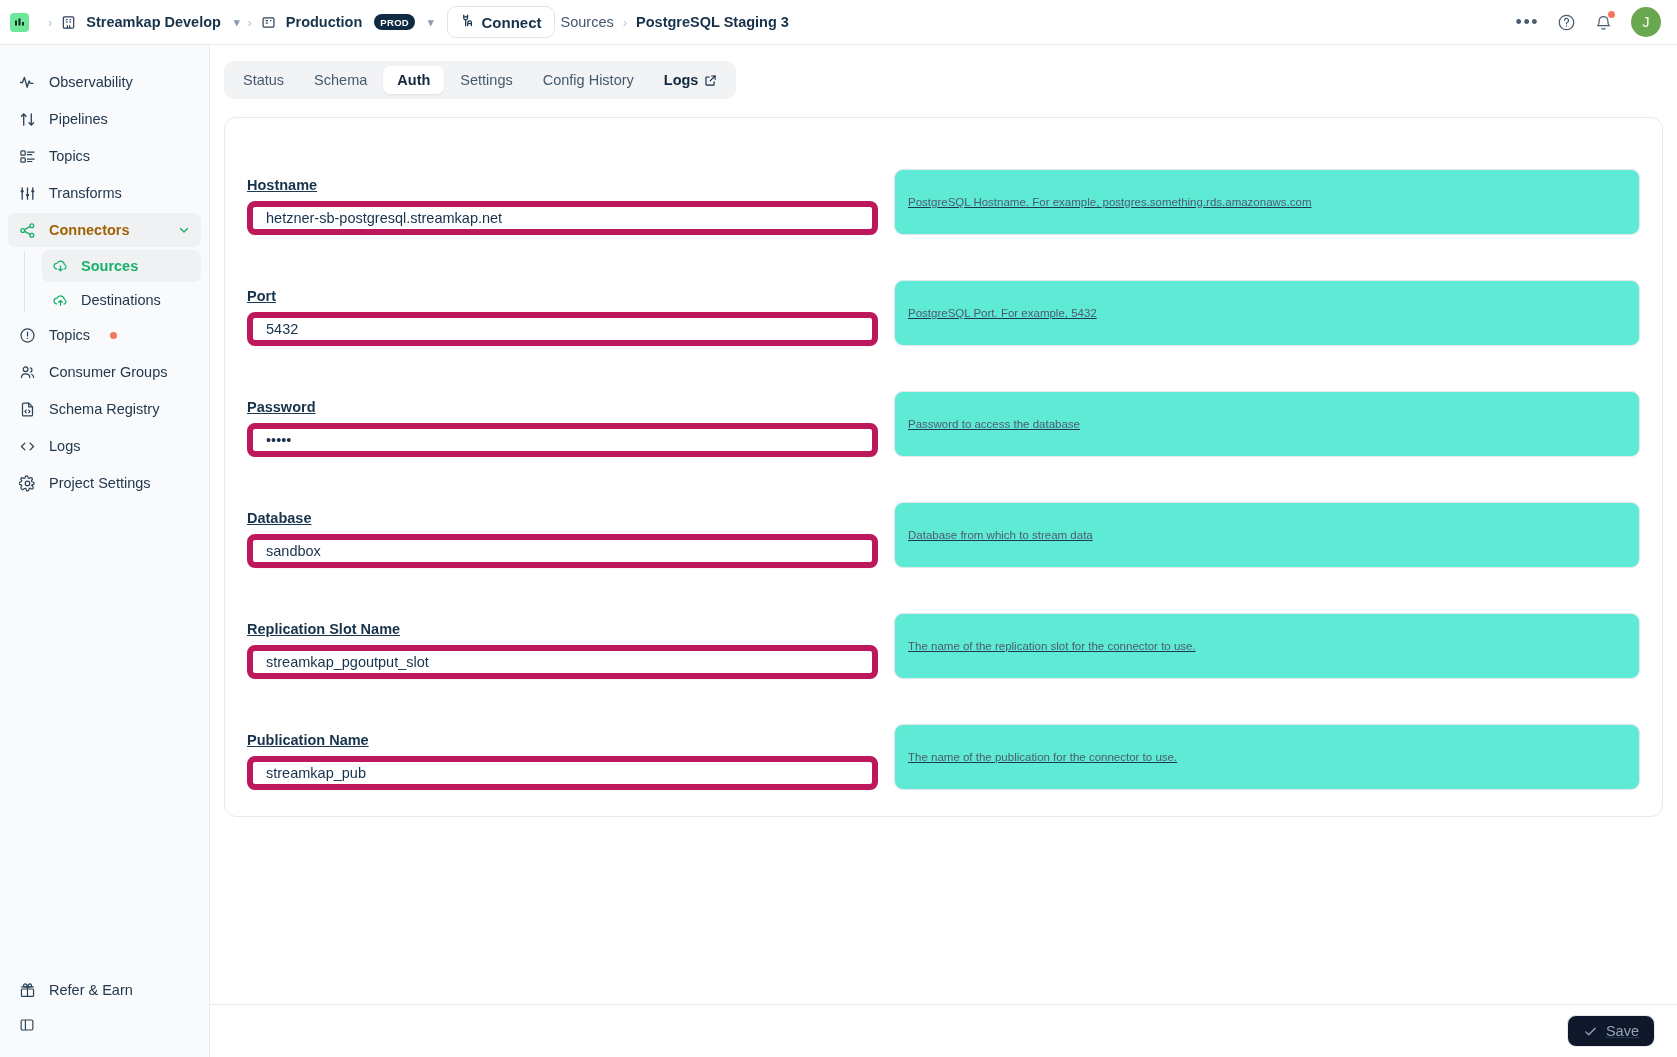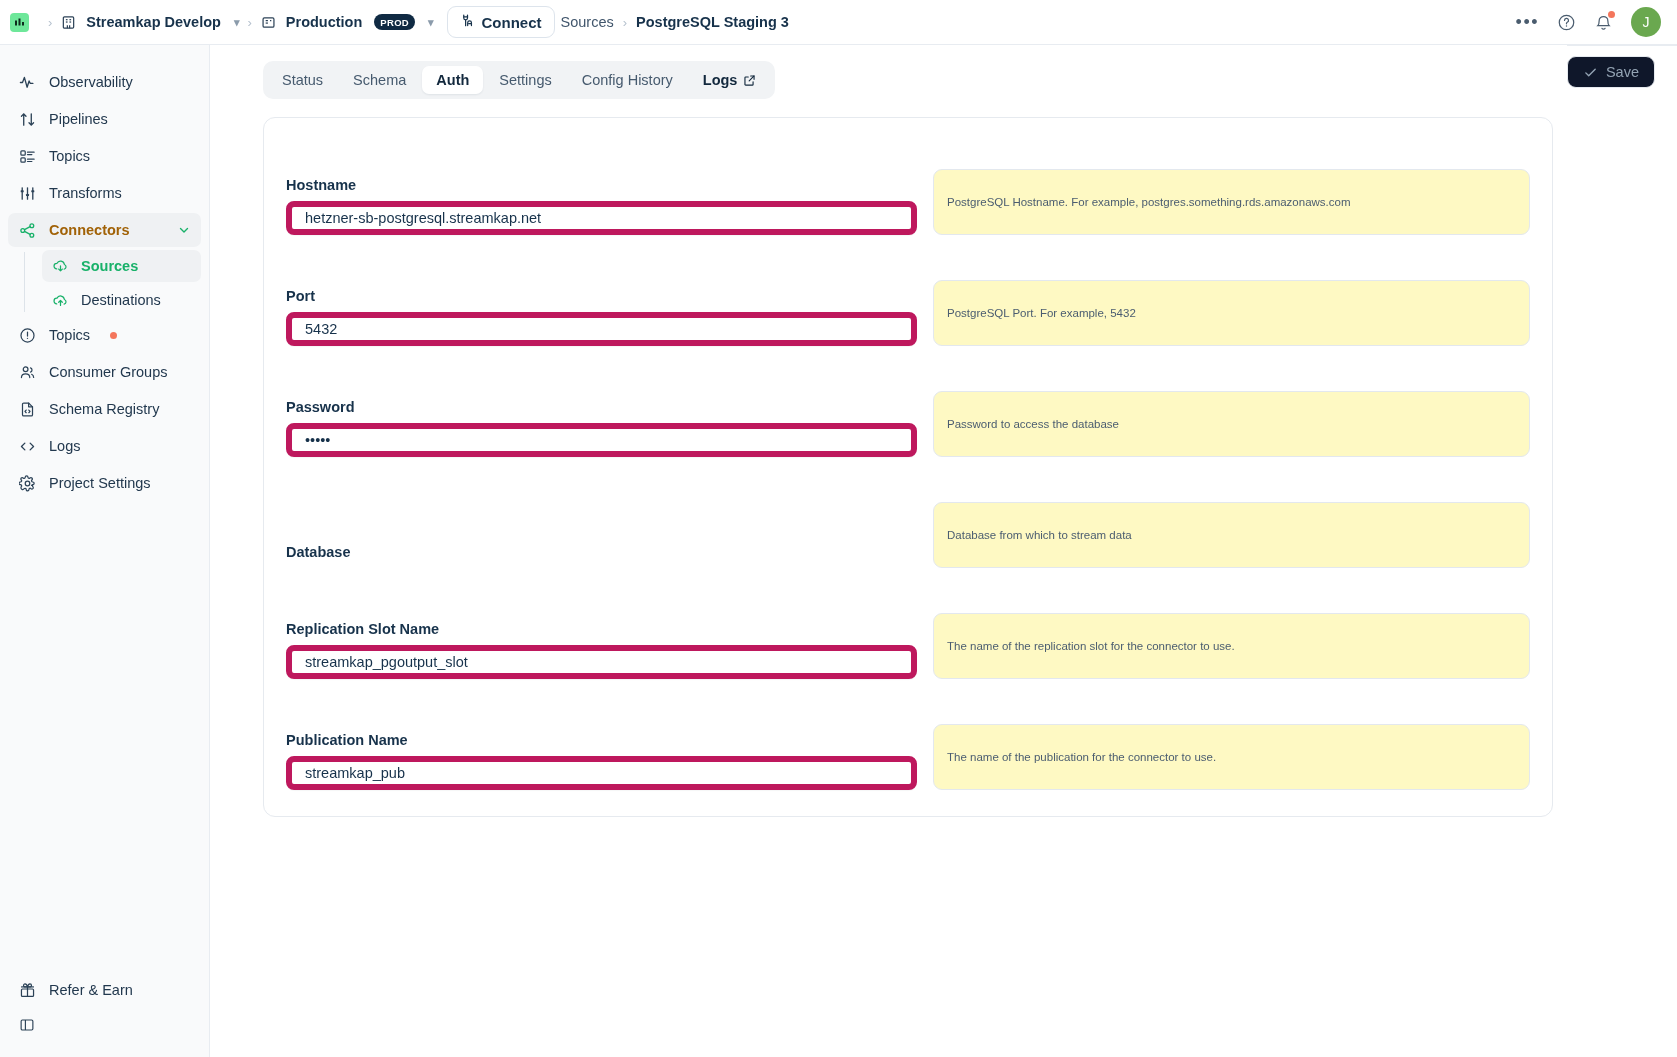--- a/index.html
+++ b/index.html
@@ -60,21 +60,21 @@
   }
   .avatar {
     width: 30px; height:30px; border-radius:50%;
     background:#6aa84f; color:#fff; font-size:14px;
     display:flex; align-items:center; justify-content:center;
     cursor:pointer; font-weight:400;
   }
   .dots { letter-spacing: 1.5px; font-size: 18px; line-height: 8px; color:#4a5c6e; }
 
   
-  .shell { flex: 1 1 auto; display:flex; min-height:0;gap:39px; }
+  .shell { flex: 1 1 auto; display:flex; min-height:0; }
 
   
   .sidebar {
     width: 210px; flex: 0 0 210px;
     background: #f9fafb;
     border-right: 1px solid #e8ecf1;
     display:flex; flex-direction:column;
     padding-top: 20px;
   }
   .nav-item {
@@ -96,21 +96,21 @@
   .sub-item {
     display:flex; align-items:center; gap:12px;
     height:32px; margin: 0 8px 2px 16px; padding: 0 10px;
     border-radius:7px; font-size:14.5px; color:#22384e; cursor:pointer;
   }
   .sub-item.active { background:#eff1f3; color:#18b169; font-weight:700; }
   .sub-item .ic { color:#18b169; display:flex; }
   .sidebar-bottom { margin-top:auto; padding-bottom: 14px; }
 
   
-  .main { flex:1 1 auto; display:flex; flex-direction:row; min-width:0; background:#fff; }
+  .main { flex:1 1 auto; display:flex; flex-direction:column; min-width:0; background:#fff;text-decoration:underline; }
   .main-scroll { flex:1 1 auto; overflow:hidden; padding: 0 0 0 0; }
 
   .tabbar {
     display:inline-flex; align-items:center;
     background:#f1f3f5; border-radius: 10px;
     padding: 5px; margin: 16px 0 0 14px;
     gap: 2px;
   }
   .tab {
     padding: 6px 14px; border-radius: 7px;
@@ -142,21 +142,21 @@
     background: #fff; padding: 0 13px;
     font-family: "Liberation Sans", sans-serif;
     font-size: 14.5px; color:#17324b;
     box-shadow: 0 1px 1px rgba(16,40,61,.04);
     outline: none;
   }
   .field-input::placeholder { color:#9aa9b8; }
   .help-box {
     flex: 1 1 auto;
     border: 1px solid #e3e8ee; border-radius: 9px;
-    background:#fef9c3;
+    background:#5eead4;
     min-height: 66px;
     display:flex; align-items:center;
     padding: 10px 13px;
     font-size: 11.5px; color:#4b5d70;
     margin-top: 25px;
   }
 
   
   .footer {
     flex: 0 0 53px; height:53px;
@@ -483,20 +483,21 @@
           <div class="field-left">
             <label class="field-label">Password</label>
             <input class="field-input" type="text" value="•••••" placeholder="Password" style="">
           </div>
           <div class="help-box">Password to access the database</div>
         </div>
 
         <div class="field-row">
           <div class="field-left">
             <label class="field-label">Database</label>
+            <input class="field-input" type="text" value="sandbox" placeholder="Database" style="">
           </div>
           <div class="help-box">Database from which to stream data</div>
         </div>
 
         <div class="field-row">
           <div class="field-left">
             <label class="field-label">Replication Slot Name</label>
             <input class="field-input" type="text" value="streamkap_pgoutput_slot" placeholder="Replication Slot Name" style="">
           </div>
           <div class="help-box">The name of the replication slot for the connector to use.</div>

